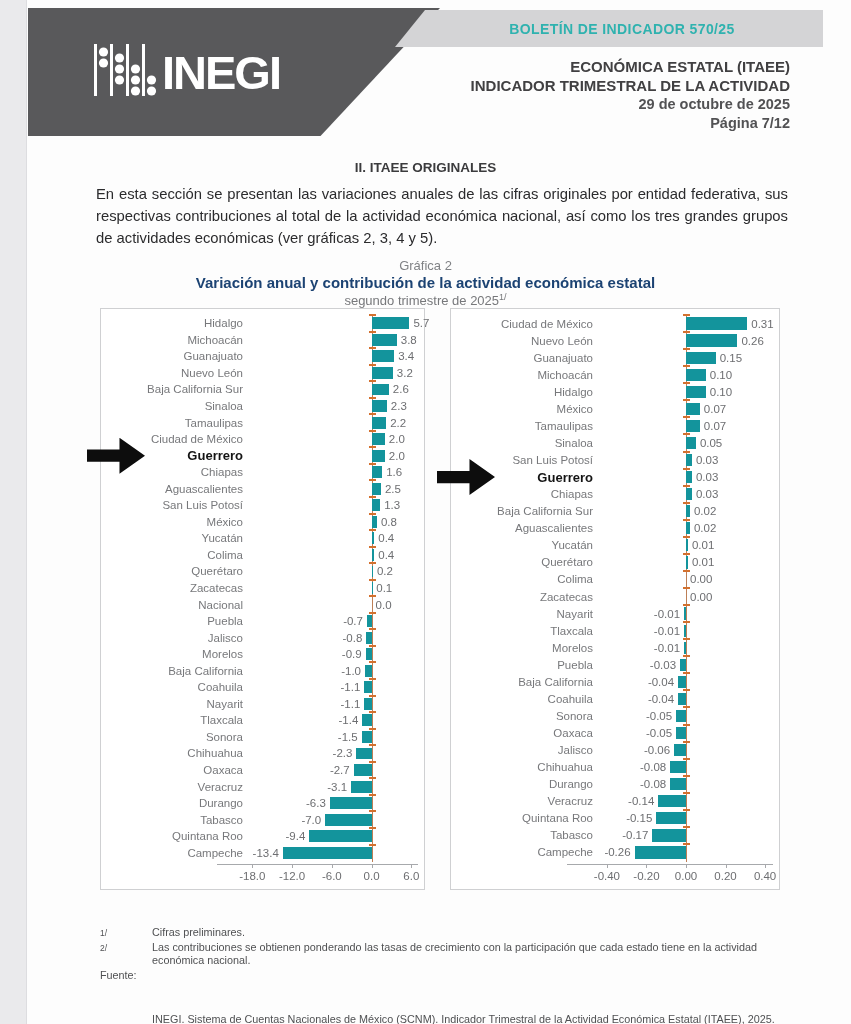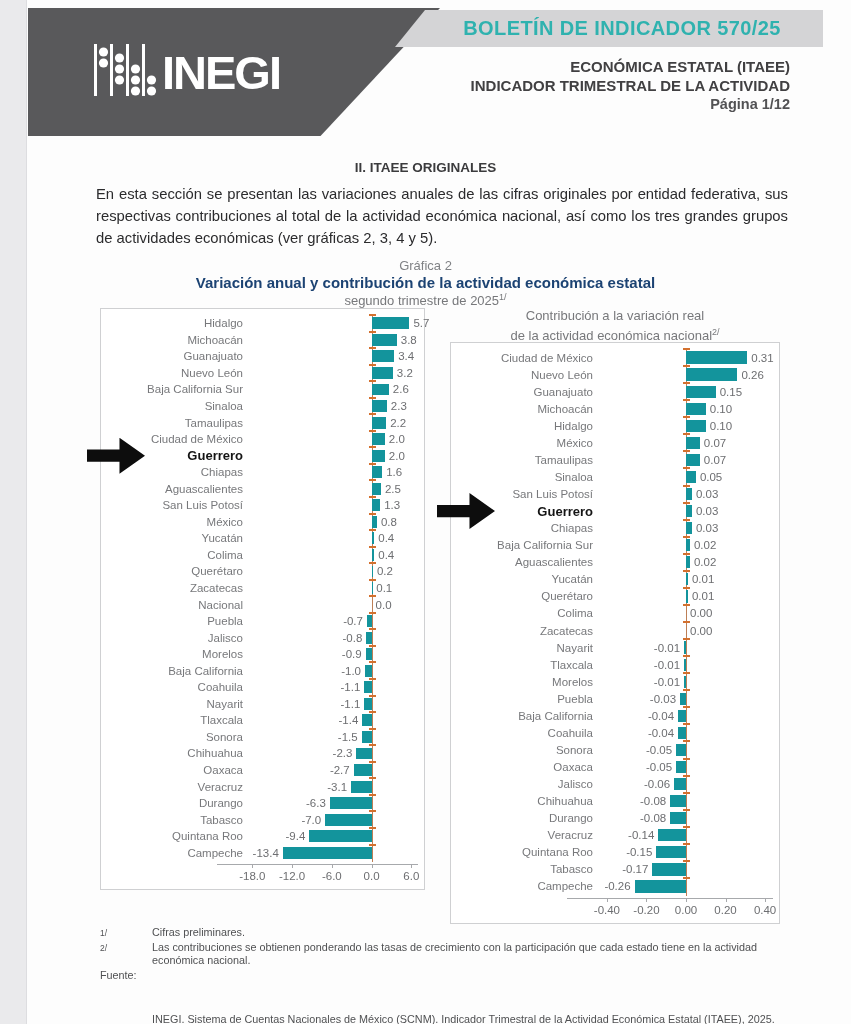--- a/index.html
+++ b/index.html
@@ -8,21 +8,21 @@
   .scan-strip { position:absolute; left:0; top:0; width:27px; height:1024px; background:#eaeaec; border-right:1px solid #dddde0; }
 
   
   .dark-banner { position:absolute; left:28px; top:8px; width:412px; height:128px;
                  background:#59595b; clip-path:polygon(0 0,100% 0,71% 100%,0 100%);
                  display:flex; align-items:center; }
   .logo-wrap { margin-left:62px; }
   .gray-banner { position:absolute; left:395px; top:10px; width:428px; height:37px;
                  background:#d4d4d6; clip-path:polygon(30px 0,100% 0,100% 100%,0 100%);
                  display:flex; align-items:center; justify-content:center; }
-  .gray-banner span { color:#2fb2af; font-weight:bold; font-size:20px; letter-spacing:.4px; padding-left:26px; }
+  .gray-banner span { color:#2fb2af; font-weight:bold; font-size:14px; letter-spacing:.4px; padding-left:26px; }
   .header-text { position:absolute; top:57px; right:61px; text-align:right; color:#414042; }
   .header-text .t1 { font-weight:bold; font-size:15px; line-height:19px; }
   .header-text .t2 { font-weight:bold; font-size:14.5px; color:#525254; line-height:19px; }
 
   
   .section-heading { position:absolute; top:160px; left:28px; width:795px; text-align:center;
                      font-weight:bold; font-size:13.5px; color:#3b3b3d; }
   .paragraph { position:absolute; top:183px; left:96px; width:692px; font-size:14.8px;
                line-height:22px; color:#2b2b2d; text-align:justify; }
 
@@ -93,21 +93,22 @@
   </div>
 </div>
 
 <div class="gray-banner">
   <span>BOLETÍN DE INDICADOR 570/25</span>
 </div>
 
 <div class="header-text">
   <div class="t1">ECONÓMICA ESTATAL (ITAEE)</div>
   <div class="t1">INDICADOR TRIMESTRAL DE LA ACTIVIDAD</div>
-  <div class="t2">Página 1/12</div>
+  <div class="t2">29 de octubre de 2025</div>
+  <div class="t2">Página 7/12</div>
 </div>
 
 <div class="section-heading">II. ITAEE ORIGINALES</div>
 <div class="paragraph">En esta sección se presentan las variaciones anuales de las cifras originales por entidad federativa, sus respectivas contribuciones al total de la actividad económica nacional, así como los tres grandes grupos de actividades económicas (ver gráficas 2, 3, 4 y 5).</div>
 
 <div class="fig-label">Gráfica 2</div>
 <div class="fig-title">Variación anual y contribución de la actividad económica estatal</div>
 <div class="fig-sub"><span>segundo trimestre de 2025</span><sup>1/</sup></div>
 
 <div class="charts">
@@ -423,24 +424,20 @@
           <div class="axis-lab" style="left: 49.0196%;">-6.0</div>
           <div class="axis-tick" style="left: 72.549%;"></div>
           <div class="axis-lab" style="left: 72.549%;">0.0</div>
           <div class="axis-tick" style="left: 96.0784%;"></div>
           <div class="axis-lab" style="left: 96.0784%;">6.0</div>
         </div>
     </div>
   </div>
 
   <div class="panel panel-1">
-    <div class="panel-sub">
-      <div>Contribución a la variación real</div>
-      <div><span>de la actividad económica nacional</span><sup>2/</sup></div>
-    </div>
     <div class="chart-box">
       <div class="rows">
           <div class="row">
             <div class="row-label">Ciudad de México</div>
             <div class="track">
               <div class="zl" style="left: 50%;"></div>
               <div class="ztick" style="left: calc(50% - 3px);"></div>
               <div class="bar" style="left: 50%; width: 35.2273%;"></div>
               <span class="val" style="left: calc(85.2273% + 4px);">0.31</span>
             </div>

